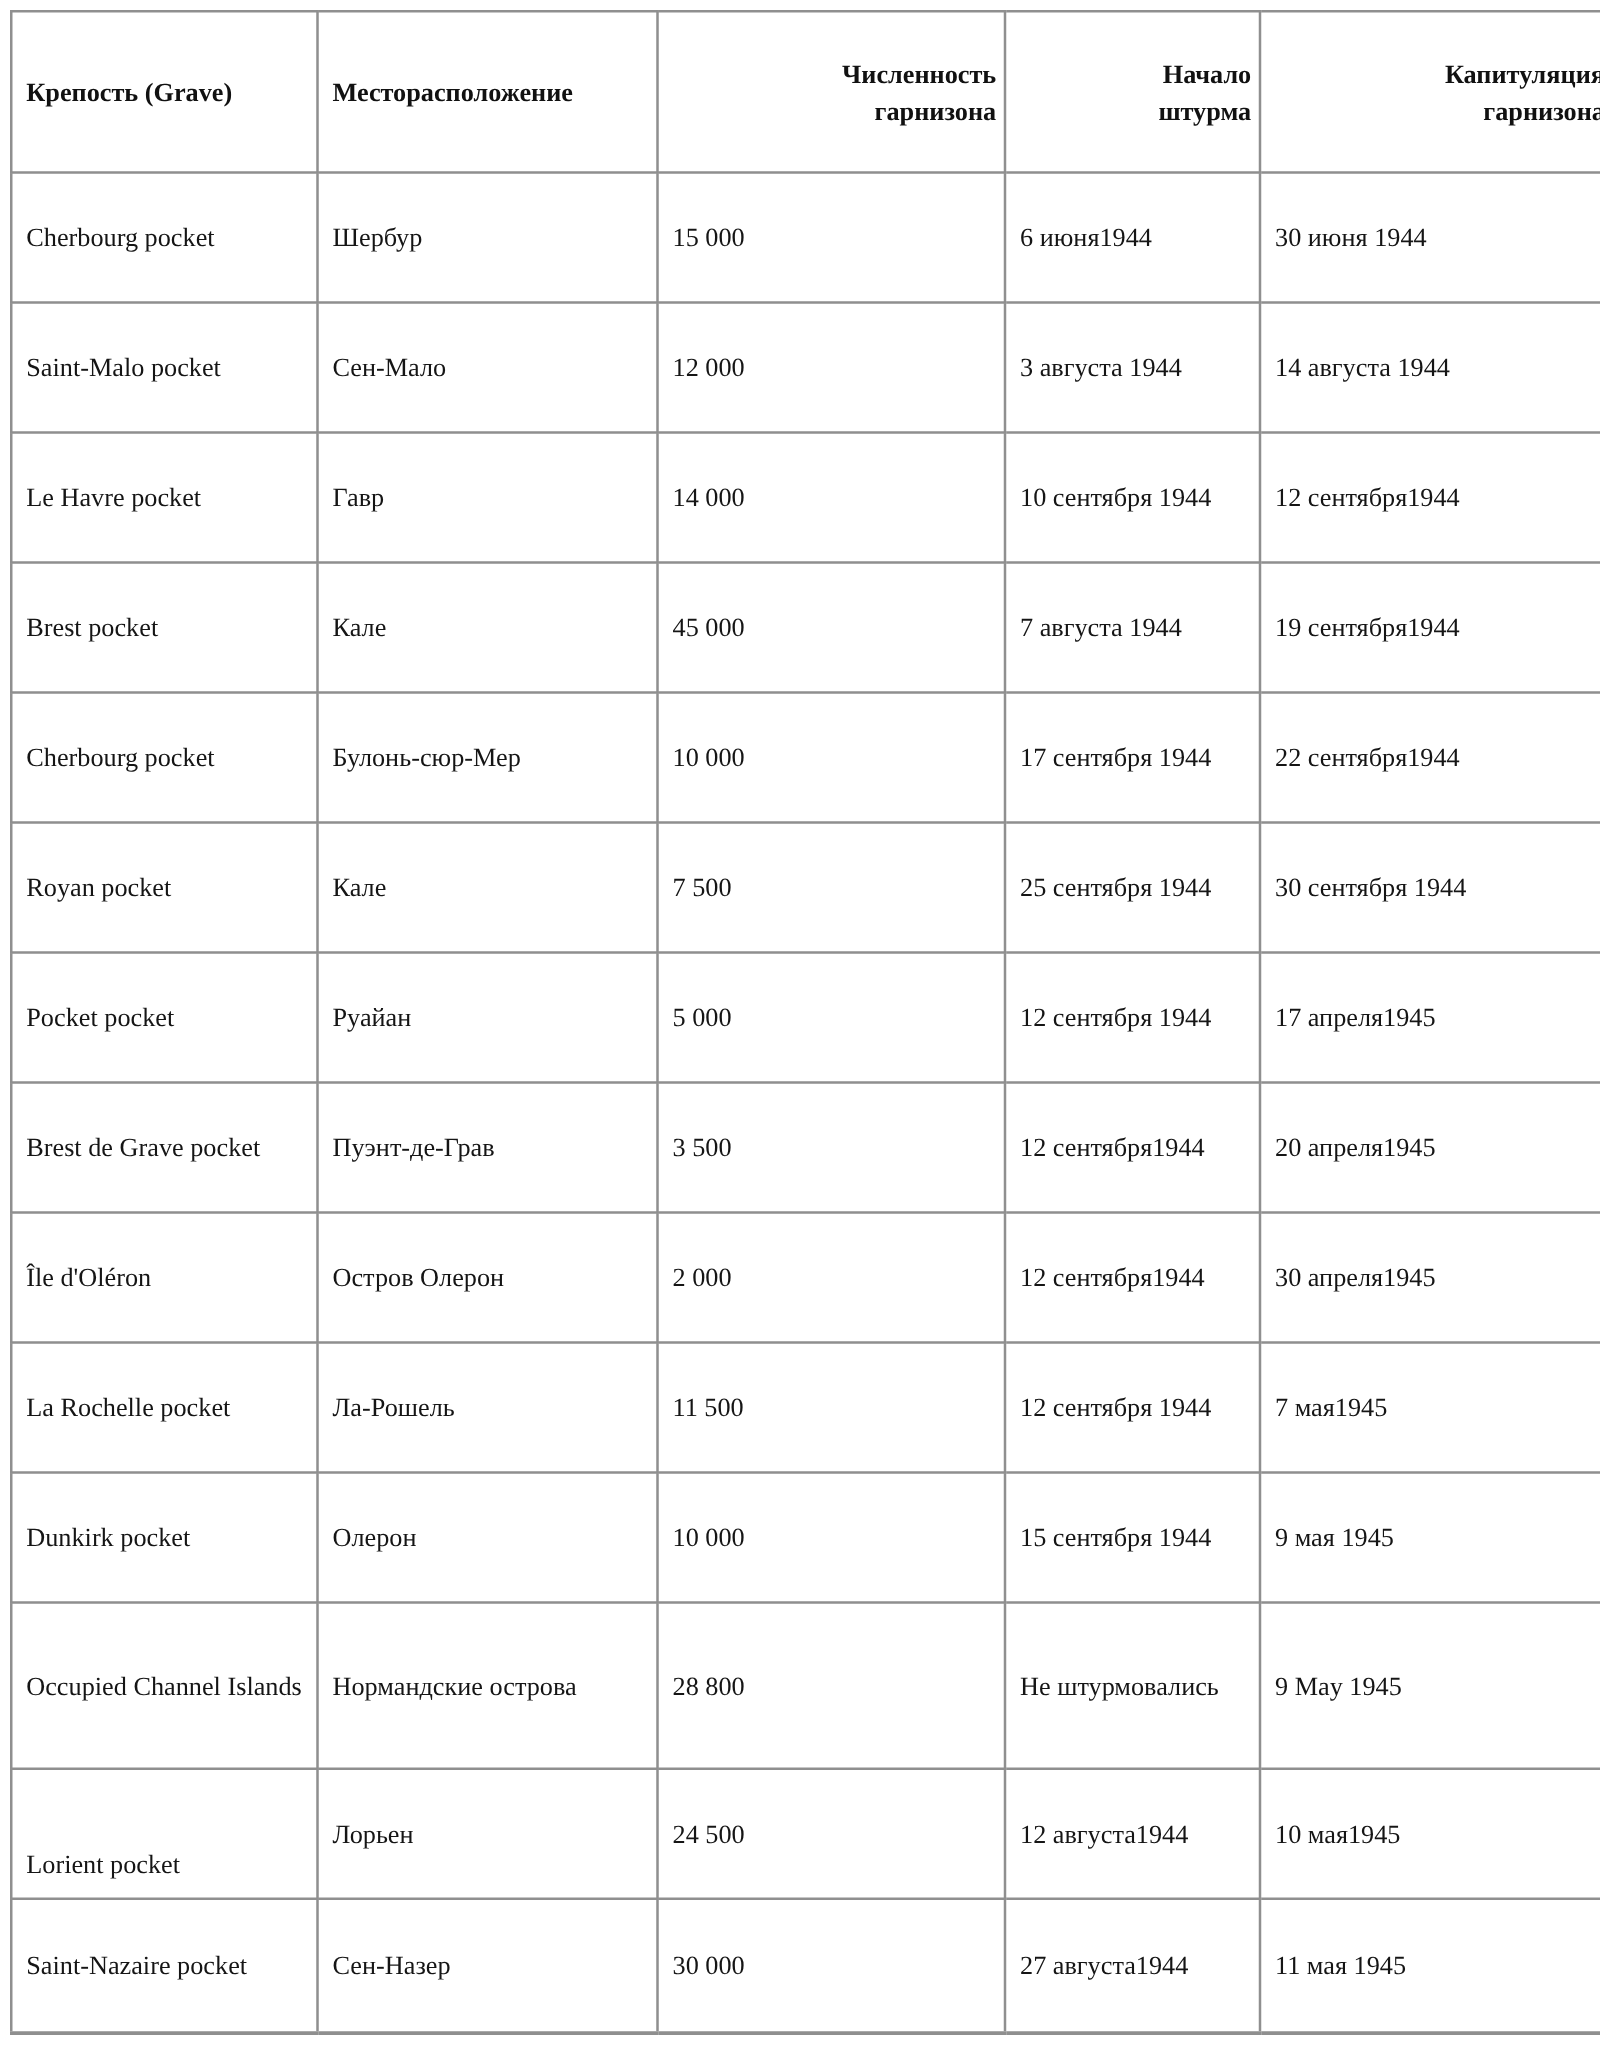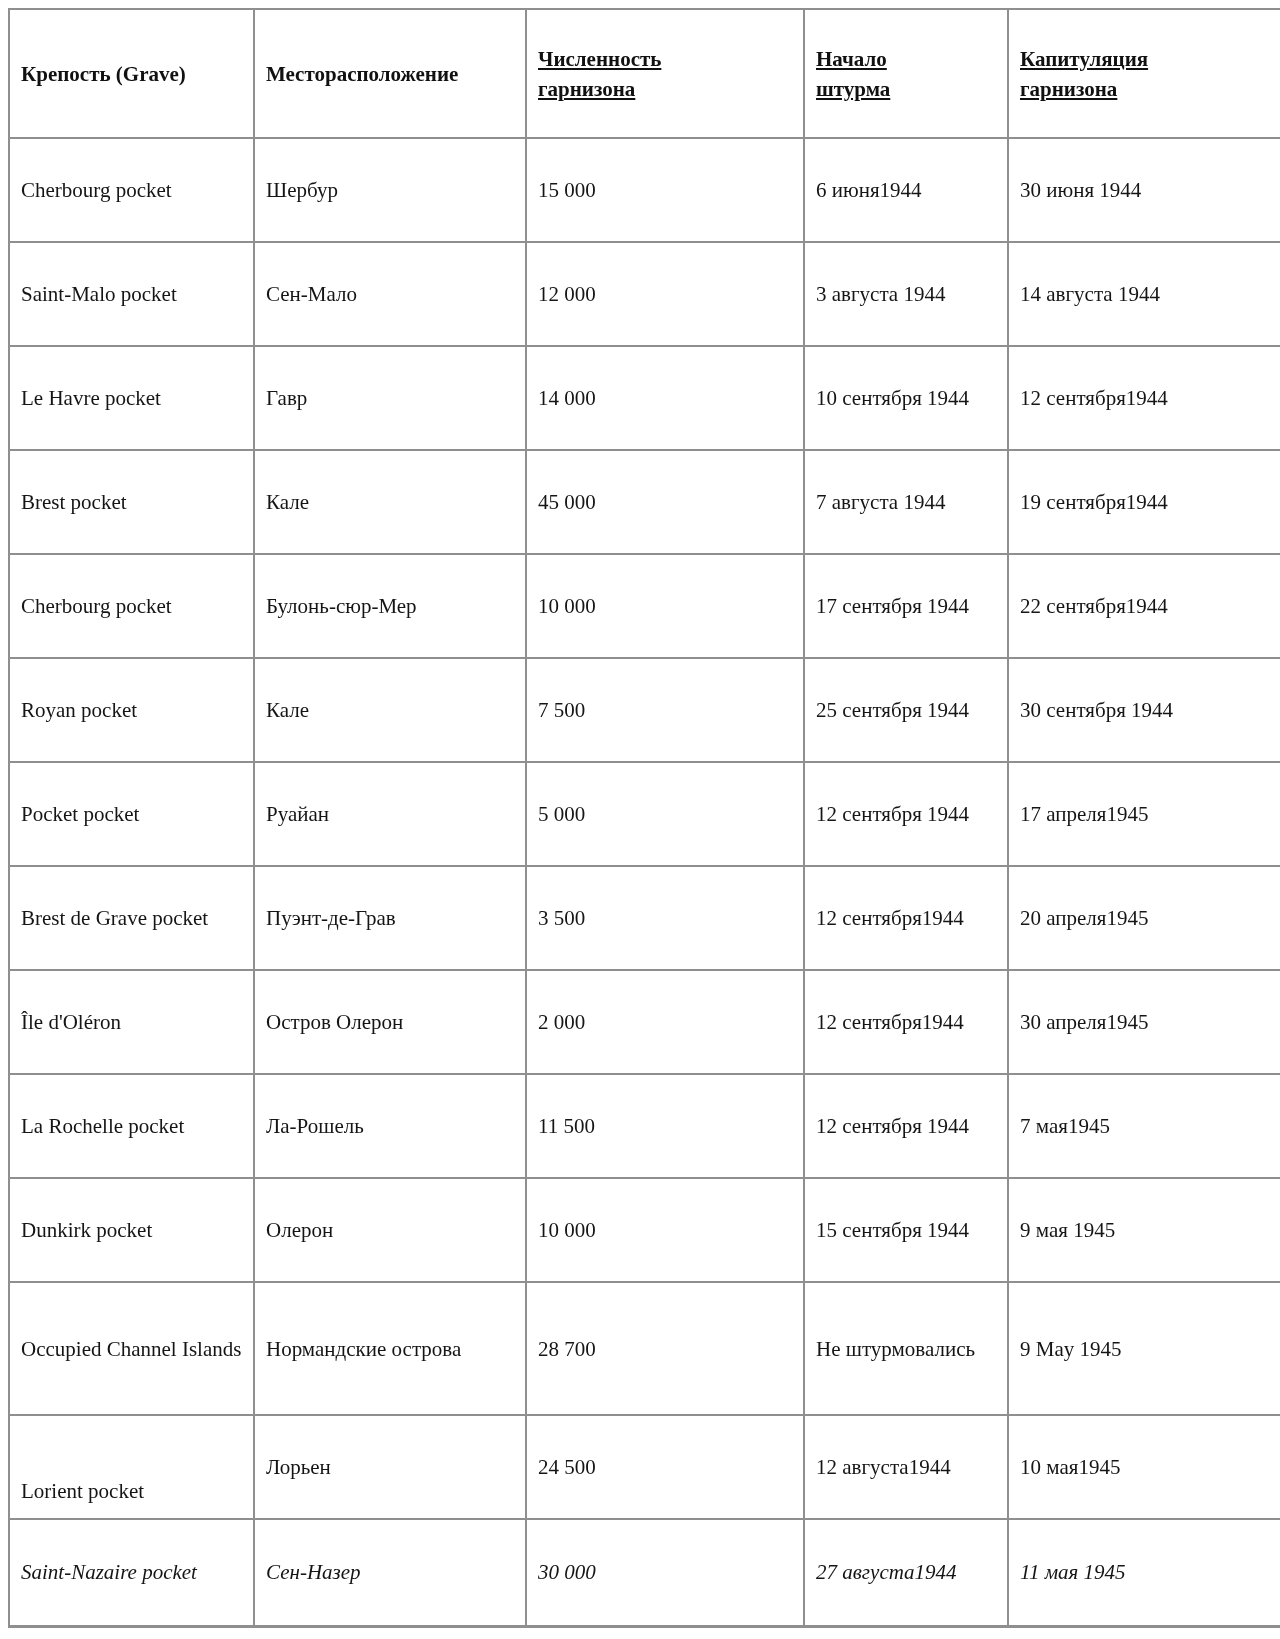--- a/index.html
+++ b/index.html
@@ -35,34 +35,34 @@
   }
   .pockets-table th {
     font-weight: bold;
     white-space: pre-line;
     line-height: 30px;
     color: #111111;
   }
   
   .pockets-table th:nth-child(1),
   .pockets-table th:nth-child(2) { text-align: left; }
-  .pockets-table th:nth-child(n+3) { text-align: left; text-decoration: underline; }
+  .pockets-table th:nth-child(n+3) { text-align: right; }
   .pockets-table td {
     text-align: left;
     line-height: 26px;
   }
   
   .pockets-table thead tr { height: 129px; }
   .pockets-table tbody tr { height: 104px; }
   .pockets-table tbody tr:nth-child(12) { height: 133px; }
   .pockets-table tbody tr:nth-child(14) { height: 107px; }
   
   .pockets-table tbody tr:nth-child(13) td:first-child { padding-top: 52px; }
   
-  .pockets-table tbody tr:last-child td { border-bottom-width: 3px; font-style: italic; }
+  .pockets-table tbody tr:last-child td { border-bottom-width: 3px; }
 </style>
 </head>
 <body>
 
 <div class="doc">
   <table class="pockets-table">
     <colgroup>
       <col style="width:245px">
       <col style="width:272px">
       <col style="width:278px">
@@ -155,21 +155,21 @@
         <tr>
           <td>Dunkirk pocket</td>
           <td>Олерон</td>
           <td>10 000</td>
           <td>15 сентября 1944</td>
           <td>9 мая 1945</td>
         </tr>
         <tr>
           <td>Occupied Channel Islands</td>
           <td>Нормандские острова</td>
-          <td>28 700</td>
+          <td>28 800</td>
           <td>Не штурмовались</td>
           <td>9 May 1945</td>
         </tr>
         <tr>
           <td>Lorient pocket</td>
           <td>Лорьен</td>
           <td>24 500</td>
           <td>12 августа1944</td>
           <td>10 мая1945</td>
         </tr>

